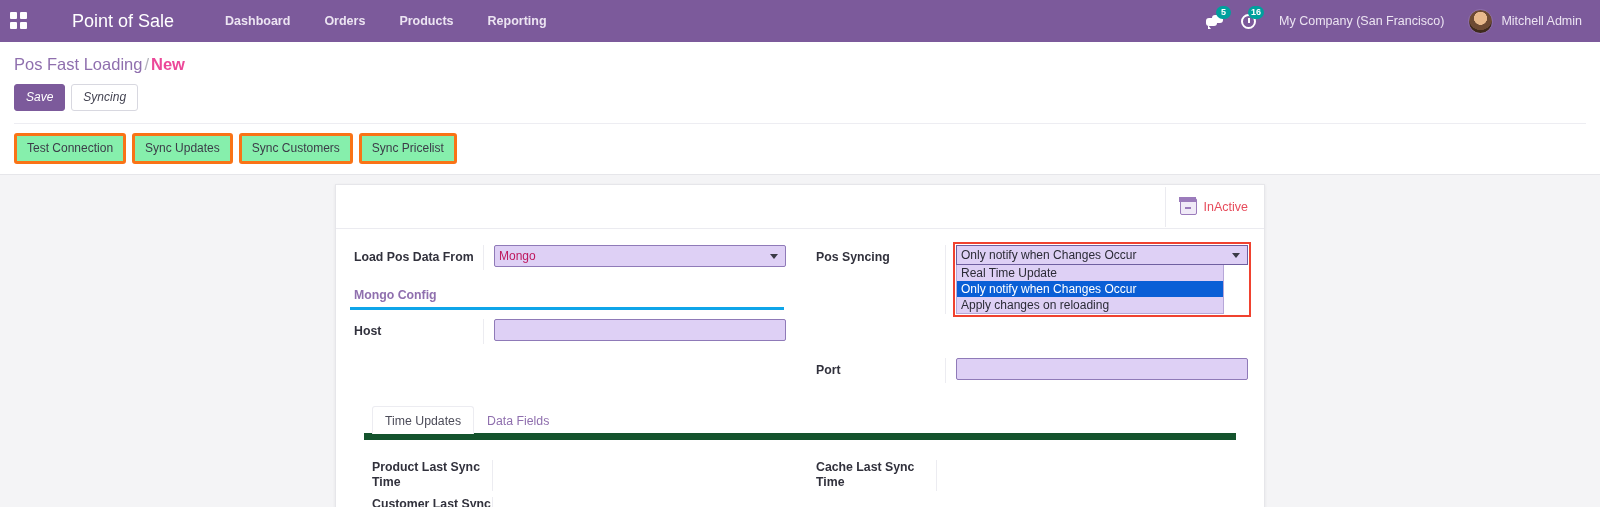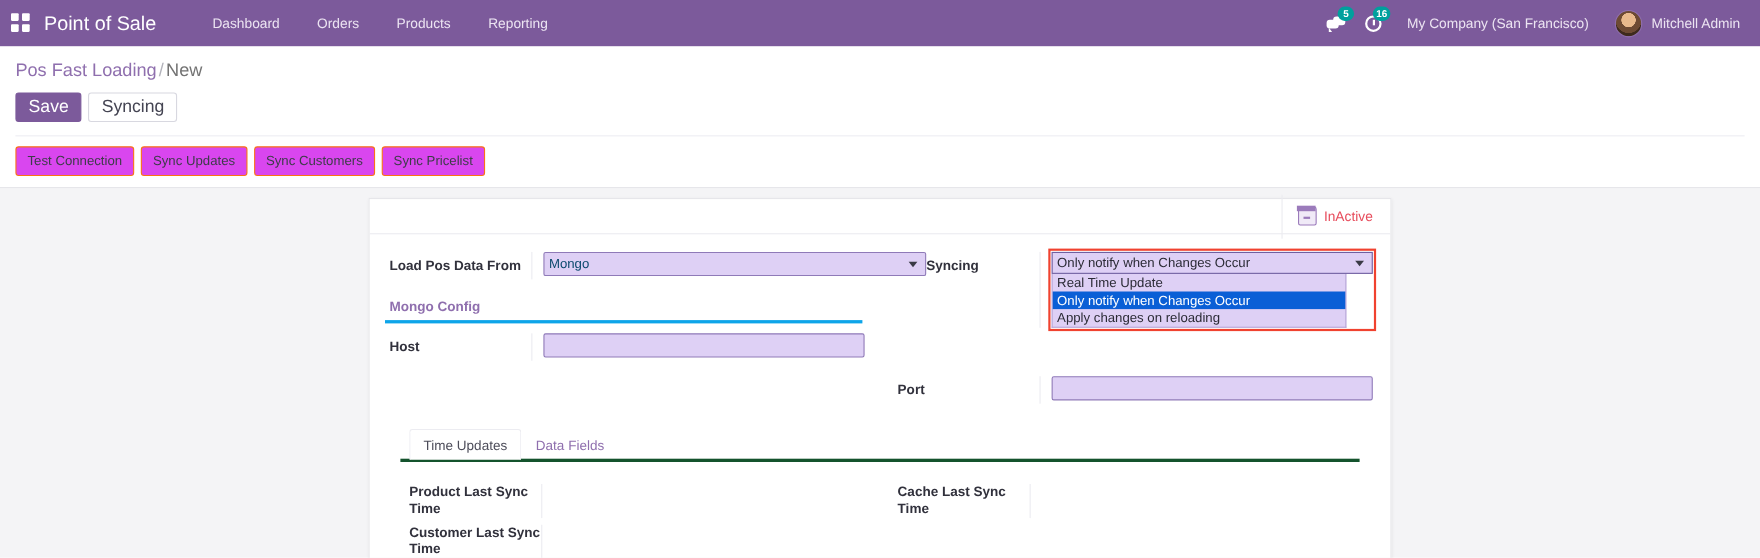--- a/index.html
+++ b/index.html
@@ -30,22 +30,23 @@
     gap: 3px;
     margin-right: 12px;
     cursor: pointer;
   }
   .apps-grid span { background: #ffffff; border-radius: 1px; display:block; }
   .brand {
     font-size: 18px;
     color: #ffffff;
     margin-right: 34px;
     white-space: nowrap;
-  }
-  .nav-items { display: flex; align-items: flex-start; gap: 0px; }
+    margin-left: 32px;
+  }
+  .nav-items { display: flex; align-items: flex-start; gap: 0px; font-weight: bold; }
   .nav-item {
     font-size: 12.5px;
     color: #ece4f2;
     padding: 0 17px;
     line-height: 42px;
     cursor: pointer;
     white-space: nowrap;
   }
   .nav-right {
     margin-left: auto;
@@ -124,44 +125,45 @@
   
   .cp { background:#ffffff; padding: 0 14px; }
   .breadcrumb {
     padding-top: 12px;
     font-size: 16.5px;
     line-height: 20px;
     color: #8f8f9b;
   }
   .bc-link { color: #8f6fae; cursor: pointer; }
   .bc-sep { color: #b3b3bb; margin: 0 2px; }
-  .bc-current { color: #737373; }
+  .bc-current { color: #ec4899; font-weight: bold; }
   .btn-row { margin-top: 10px; display: flex; gap: 6px; padding-bottom: 12px; }
   .btn {
-    font-size: 16px;
+    font-size: 12px;
     padding: 5px 11px;
     border-radius: 3px;
     cursor: pointer;
     line-height: 15px;
     white-space: nowrap;
+    font-style: italic;
   }
   .btn-save {
     background: #7c5a9b; color: #ffffff; border: 1px solid #7c5a9b;
   }
   .btn-discard {
     background: #ffffff; color: #444452; border: 1px solid #d8d8e0;
   }
   .obj-btn-row {
     border-top: 1px solid #ededf2;
     padding: 9px 0 10px 0;
     display: flex; gap: 6px;
   }
   .btn-obj {
-    background: #d946ef; color: #3c3c48;
-    border: 1px solid #f97316;
+    background: #86efac; color: #3c3c48;
+    border: 3px solid #f97316;
     font-size: 12px; padding: 5px 10px;
     border-radius: 3px; cursor: pointer; line-height: 15px;
   }
 
   
   .sheet-bg {
     background: #f4f4f6;
     height: 371px;
     padding-top: 9px;
     border-top: 1px solid #e6e6ea;
@@ -171,21 +173,21 @@
     margin: 0 auto;
     background: #ffffff;
     border: 1px solid #e6e6ea;
     box-shadow: 0 1px 3px rgba(0,0,0,0.07);
     min-height: 347px;
     position: relative;
   }
 
   
   .status-row {
-    height: 32px;
+    height: 44px;
     display: flex;
     justify-content: flex-end;
     align-items: center;
     border-bottom: 1px solid #ebebf0;
     padding-right: 0px;
   }
   .stat-button {
     border-left: 1px solid #ebebf0;
     height: 40px;
     display: flex; align-items: center;
@@ -235,27 +237,27 @@
   }
   .fld-val {
     flex: 1;
     border-left: 1px solid #ececf1;
     padding-left: 10px;
     min-height: 25px;
     position: relative;
   }
 
   .sel {
-    width: 348px;
+    width: 292px;
     height: 22px;
     background: #ded0f5;
     border: 1px solid #8f7ab8;
     border-radius: 2px;
     font-size: 12px;
-    color: #0c4a6e;
+    color: #be185d;
     padding: 0 4px;
     line-height: 20px;
     position: relative;
     cursor: pointer;
   }
   .sel .caret {
     position: absolute; right: 7px; top: 8px;
     width: 0; height: 0;
     border-left: 4.5px solid transparent;
     border-right: 4.5px solid transparent;
@@ -319,21 +321,21 @@
     padding: 10px 0 5px 4px;
     border-bottom: 3px solid #0ea5e9;
     margin-bottom: 9px;
   }
   .sec-head-spacer { height: 36px; }
 
   
   .notebook { margin: 14px 14px 0 14px; }
   .tabs {
     display: flex;
-    border-bottom: 3px solid #14532d;
+    border-bottom: 7px solid #14532d;
     padding-left: 8px;
     text-align: center;
   }
   .tab {
     font-size: 12.3px;
     padding: 7px 12px 6px 12px;
     color: #8f6fae;
     cursor: pointer;
     border: 1px solid transparent;
     border-bottom: none;

